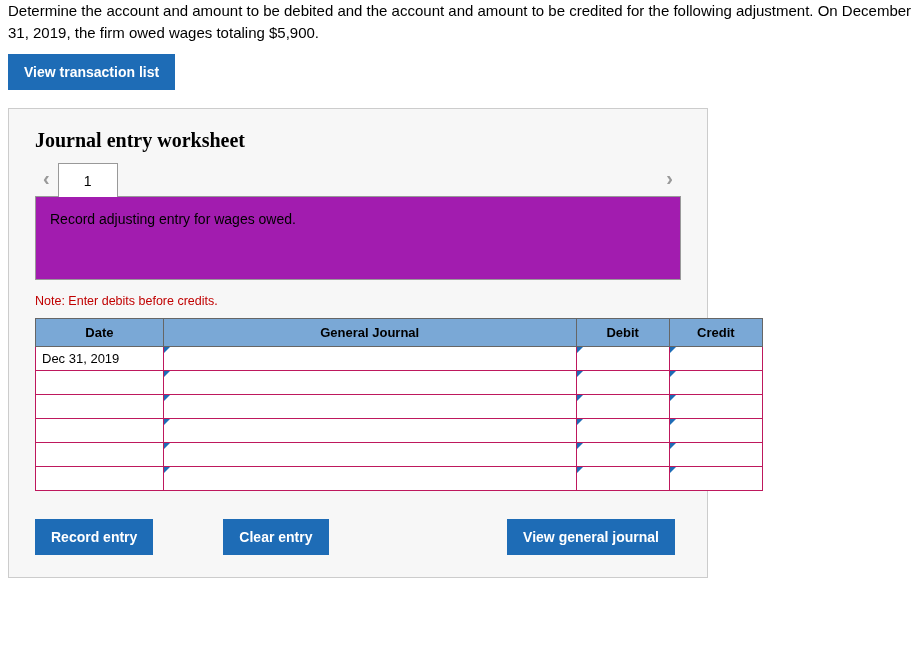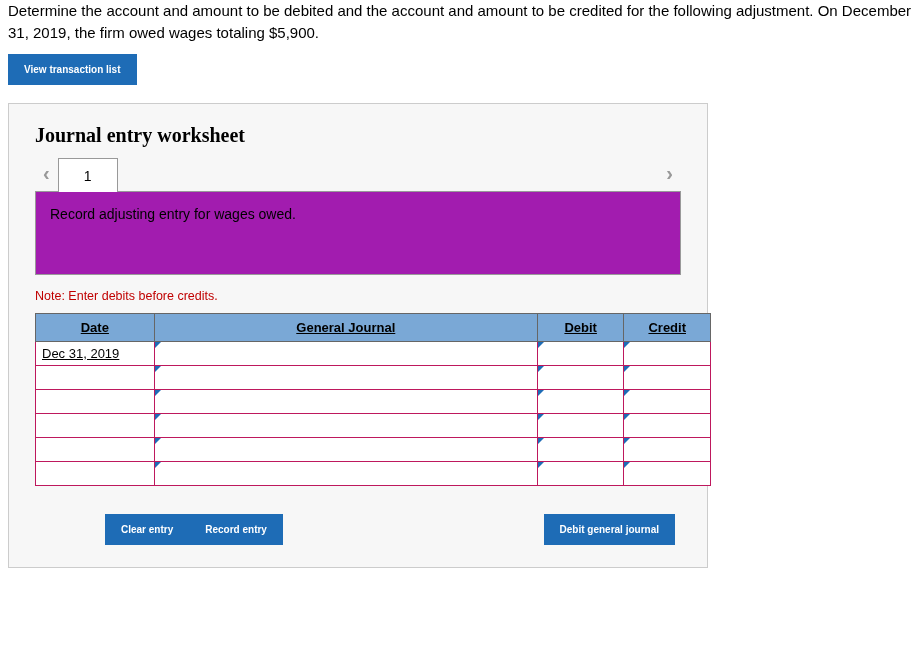--- a/index.html
+++ b/index.html
@@ -18,21 +18,21 @@
   .question {
     font-size: 15px;
     line-height: 1.45;
     margin-bottom: 10px;
   }
   .btn {
     display: inline-block;
     background: #1e6cb6;
     color: #fff;
     font-weight: bold;
-    font-size: 10px;
+    font-size: 14px;
     padding: 10px 16px;
     border: none;
     cursor: pointer;
   }
   .worksheet-frame {
     margin-top: 18px;
     border: 1px solid #ccc;
     background: #f7f7f7;
     padding: 20px 26px 22px 26px;
     width: 700px;
@@ -76,22 +76,21 @@
     height: 84px;
     font-size: 14px;
   }
   .note {
     color: #c00000;
     font-size: 12.5px;
     margin: 14px 0 10px 0;
   }
   .je-table {
     border-collapse: collapse;
-    width: 676px;
-    text-decoration: underline;
+    width: 728px;
   }
   .je-table th {
     background: #7aa8d6;
     border: 1px solid #666;
     font-size: 13px;
     font-weight: bold;
     padding: 6px 4px;
     text-align: center;
   }
   .je-table td {
@@ -194,19 +193,19 @@
         <tr>
           <td></td>
           <td class="editable"></td>
           <td class="editable"></td>
           <td class="editable"></td>
         </tr>
       </tbody>
     </table>
 
     <div class="action-row">
+      <button class="btn">Record entry</button>
       <button class="btn ml">Clear entry</button>
-      <button class="btn">Record entry</button>
       <span class="spacer"></span>
-      <button class="btn">Debit general journal</button>
+      <button class="btn">View general journal</button>
     </div>
   </div>
 </div>
 
 </body></html>

